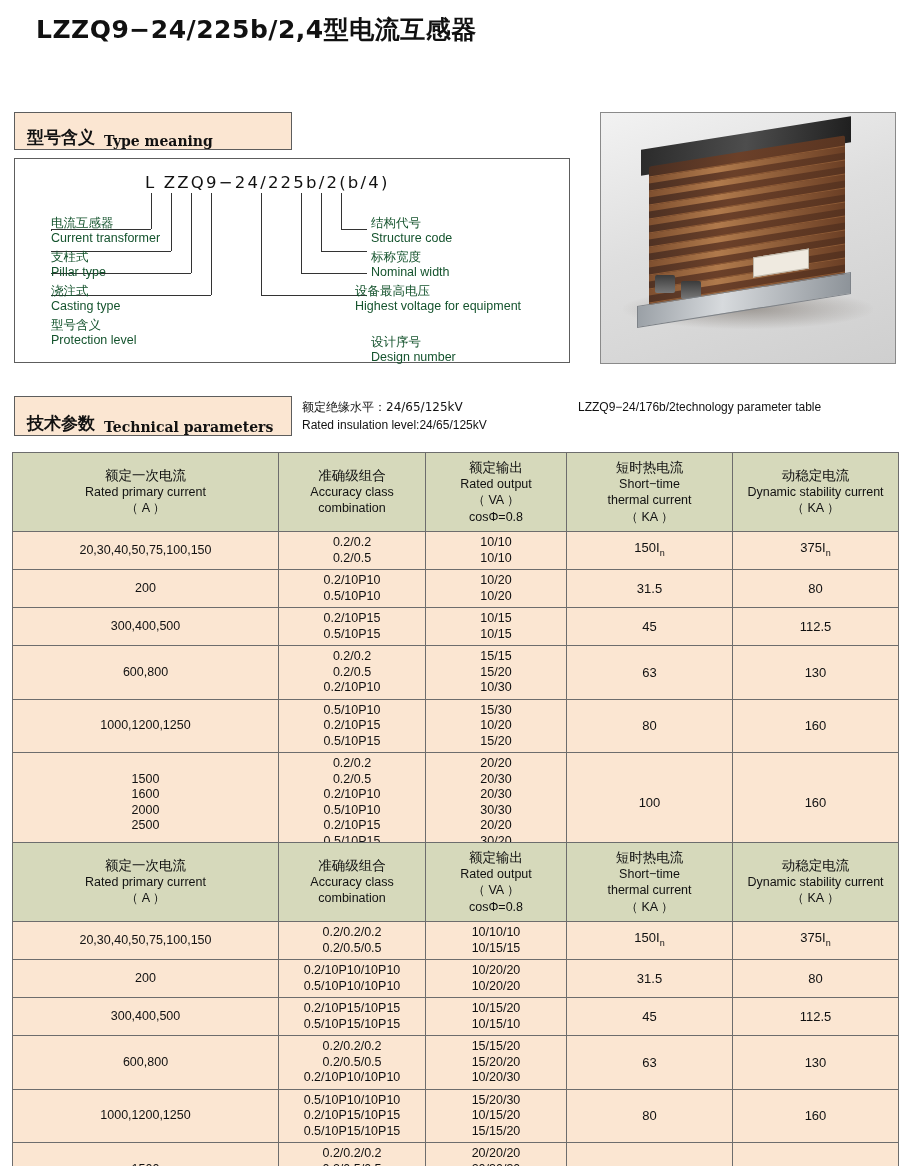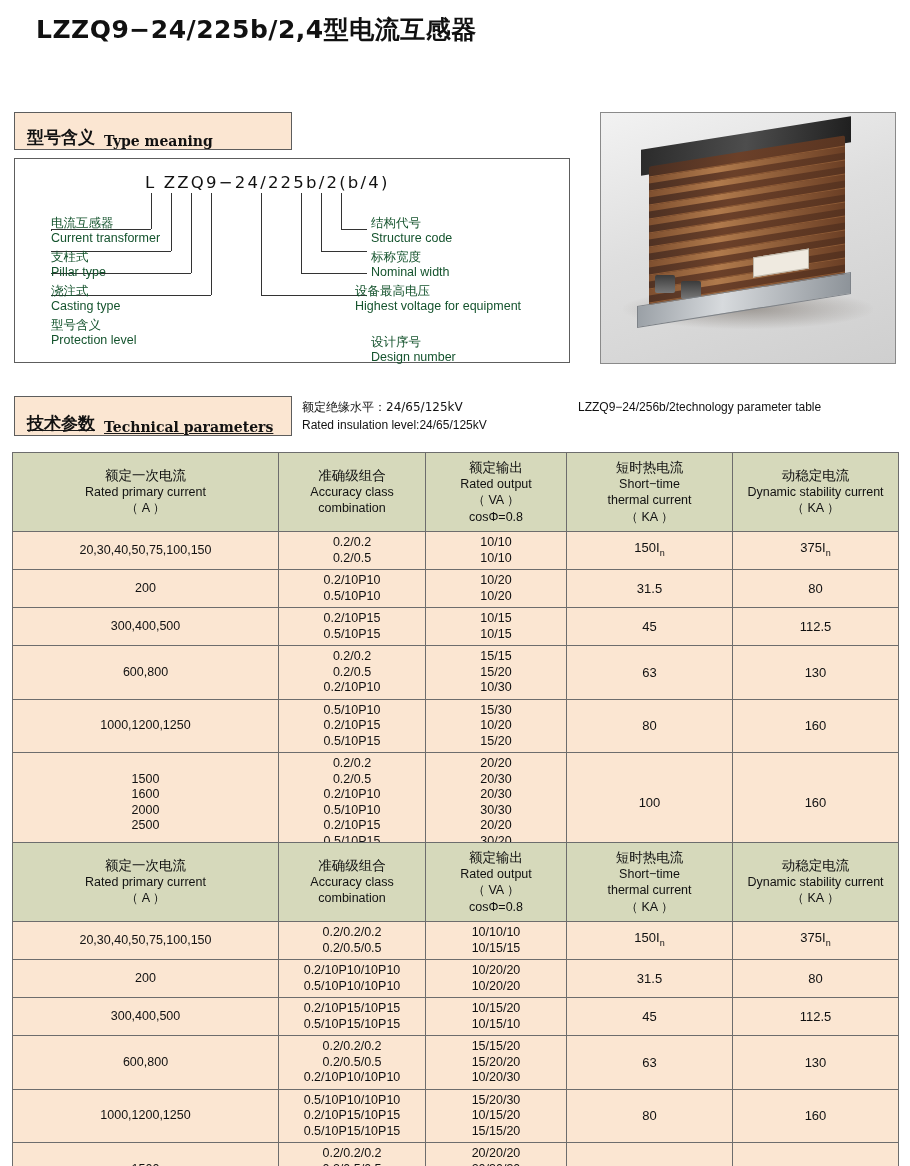--- a/index.html
+++ b/index.html
@@ -52,21 +52,21 @@
   }
   .pill-en {
     font-family: "DejaVu Serif", serif;
     font-weight: bold;
     font-size: 14px;
     margin-left: 9px;
     color: #111;
   }
 
   #type-meaning-pill { left: 14px; top: 112px; width: 278px; height: 38px; }
-  #tech-params-pill  { left: 14px; top: 396px; width: 278px; height: 40px; text-decoration: underline; }
+  #tech-params-pill  { left: 14px; top: 396px; width: 278px; height: 40px; }
 
   
   #type-box {
     position: absolute;
     left: 14px; top: 158px;
     width: 556px; height: 205px;
     border: 1px solid #5d5d5d;
     background: #ffffff;
   }
   #type-code {
@@ -298,21 +298,21 @@
   <span class="pill-cn">技术参数</span>
   <span class="pill-en">Technical parameters</span>
 </div>
 
 <div class="caption" id="ins-level">
   <div class="cn">额定绝缘水平：24/65/125kV</div>
   <div>Rated insulation level:24/65/125kV</div>
 </div>
 
 <div class="caption" id="tbl1-cap">
-  <div>LZZQ9−24/256b/2technology parameter table</div>
+  <div>LZZQ9−24/176b/2technology parameter table</div>
 </div>
 
 <div class="caption" id="tbl2-cap">
   <div class="cn">LZZQ9−24/225b/4技术参数表</div>
   <div>LZZQ9−24/225b/4technology parameter table</div>
 </div>
 
 <table class="param" id="table1">
   <colgroup>
     <col style="width:266px">

